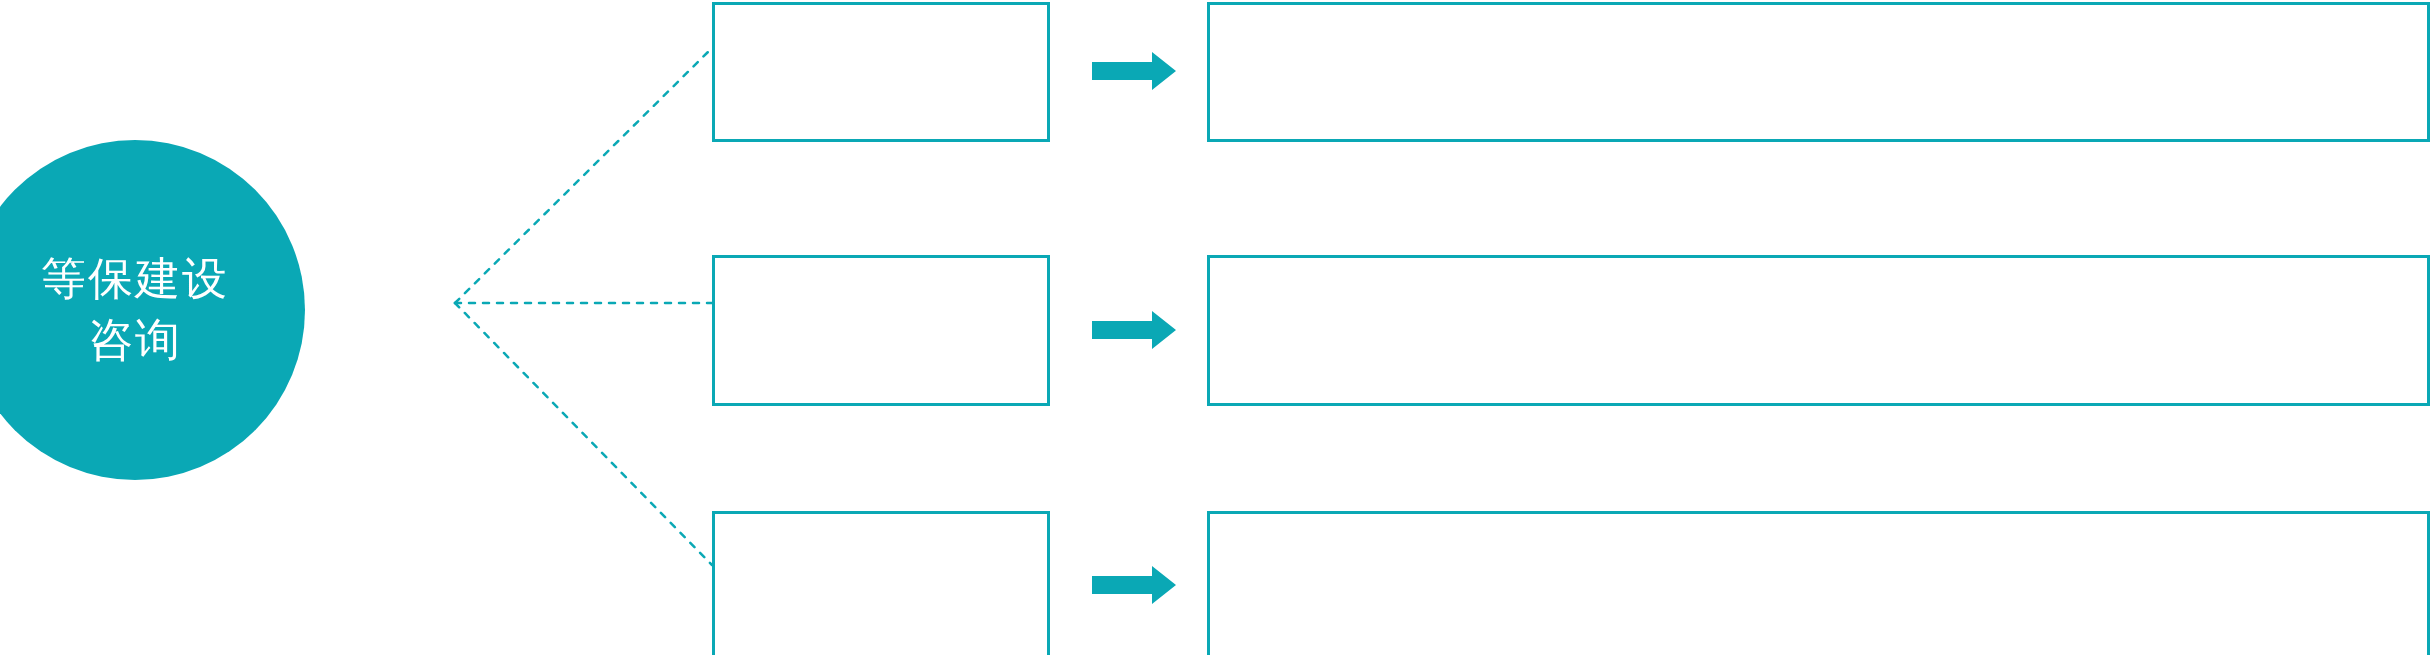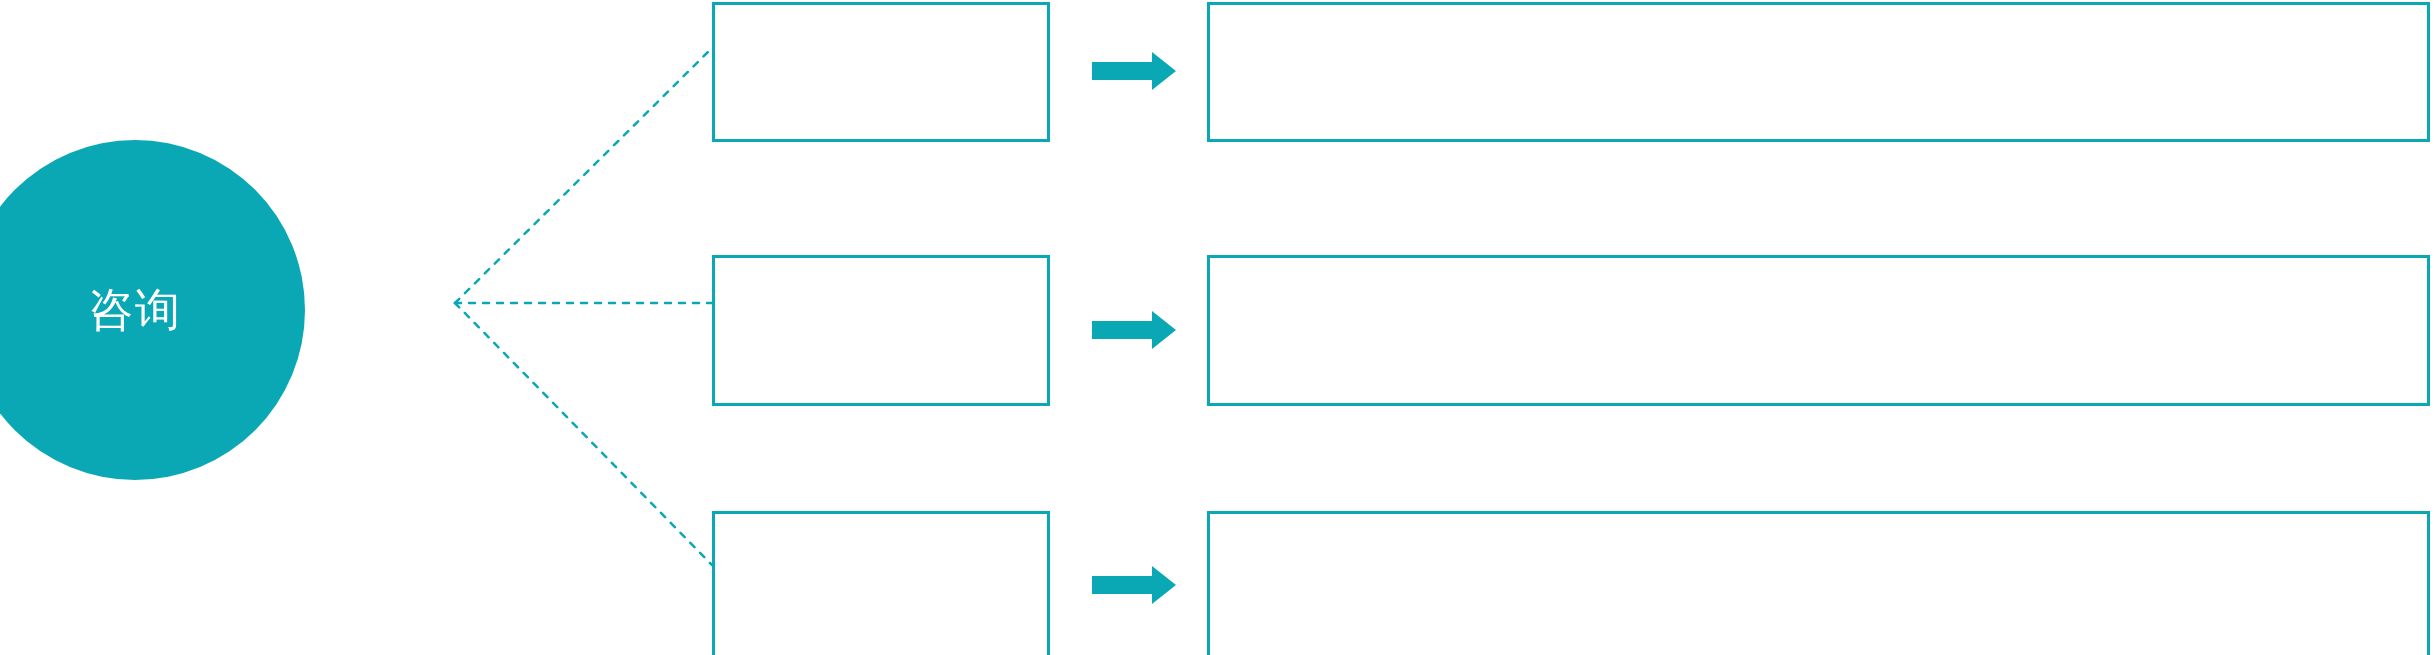--- a/index.html
+++ b/index.html
@@ -90,20 +90,21 @@
     height: 38px;
   }
   .arrow svg { display: block; }
 </style>
 </head>
 <body>
 
 <div id="canvas">
 
   <div class="hub">
+    <div class="hub-line">等保建设</div>
     <div class="hub-line">咨询</div>
   </div>
 
   <svg class="connectors" viewBox="0 0 2434 655" xmlns="http://www.w3.org/2000/svg">
     <line x1="455" y1="303" x2="712" y2="48" stroke="#0aa8b5" stroke-width="2.5" stroke-dasharray="6 8" stroke-linecap="round"></line>
     <line x1="455" y1="303" x2="712" y2="303" stroke="#0aa8b5" stroke-width="2.5" stroke-dasharray="6 8" stroke-linecap="round"></line>
     <line x1="455" y1="303" x2="712" y2="565" stroke="#0aa8b5" stroke-width="2.5" stroke-dasharray="6 8" stroke-linecap="round"></line>
   </svg>
 
   <div class="row">

